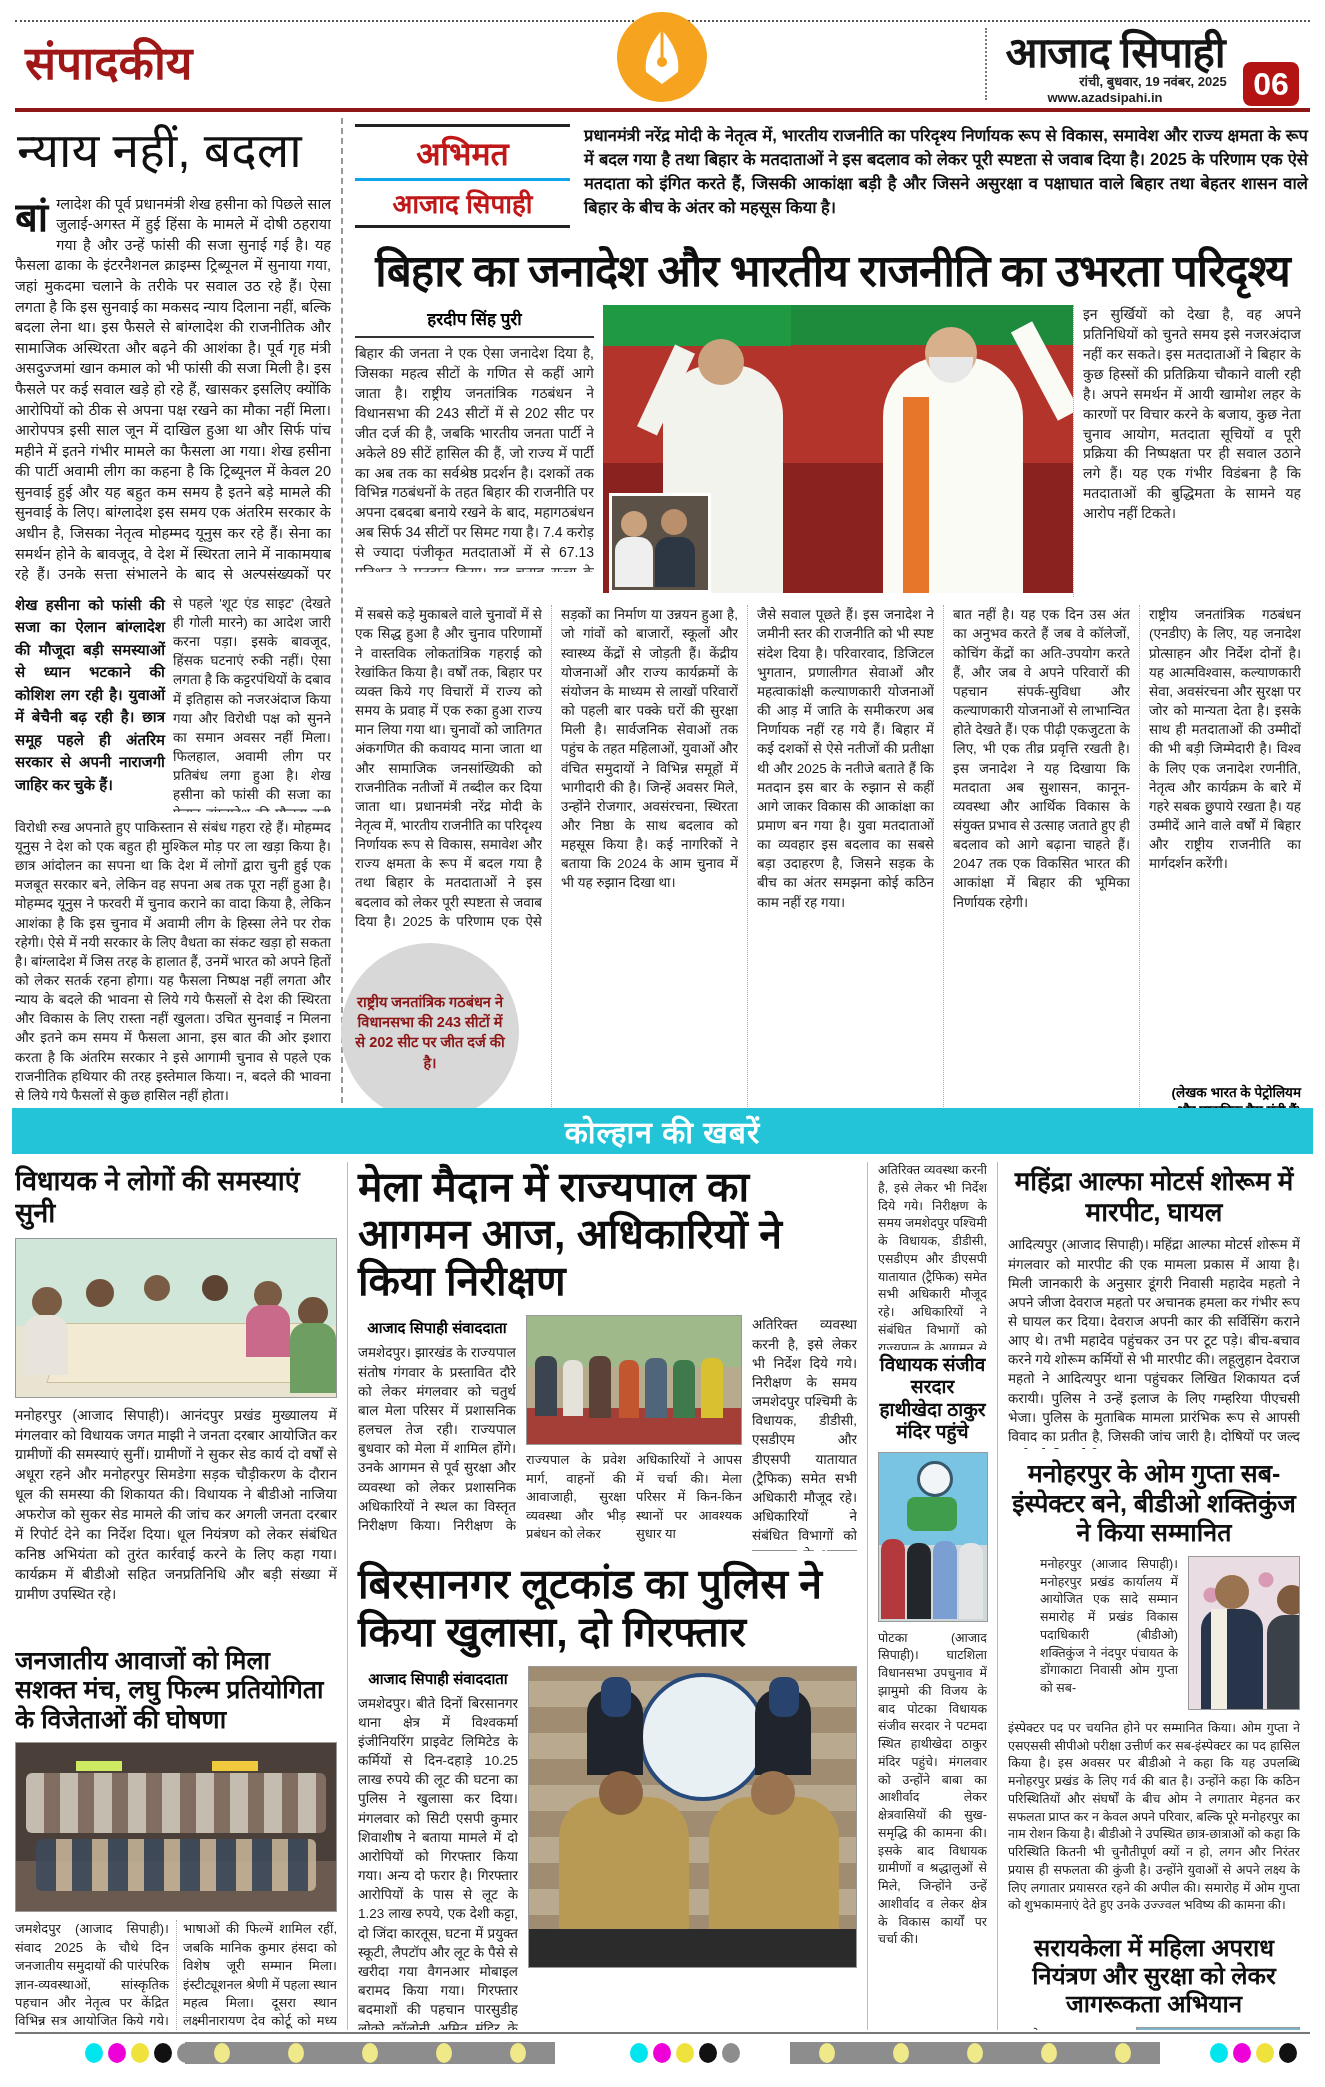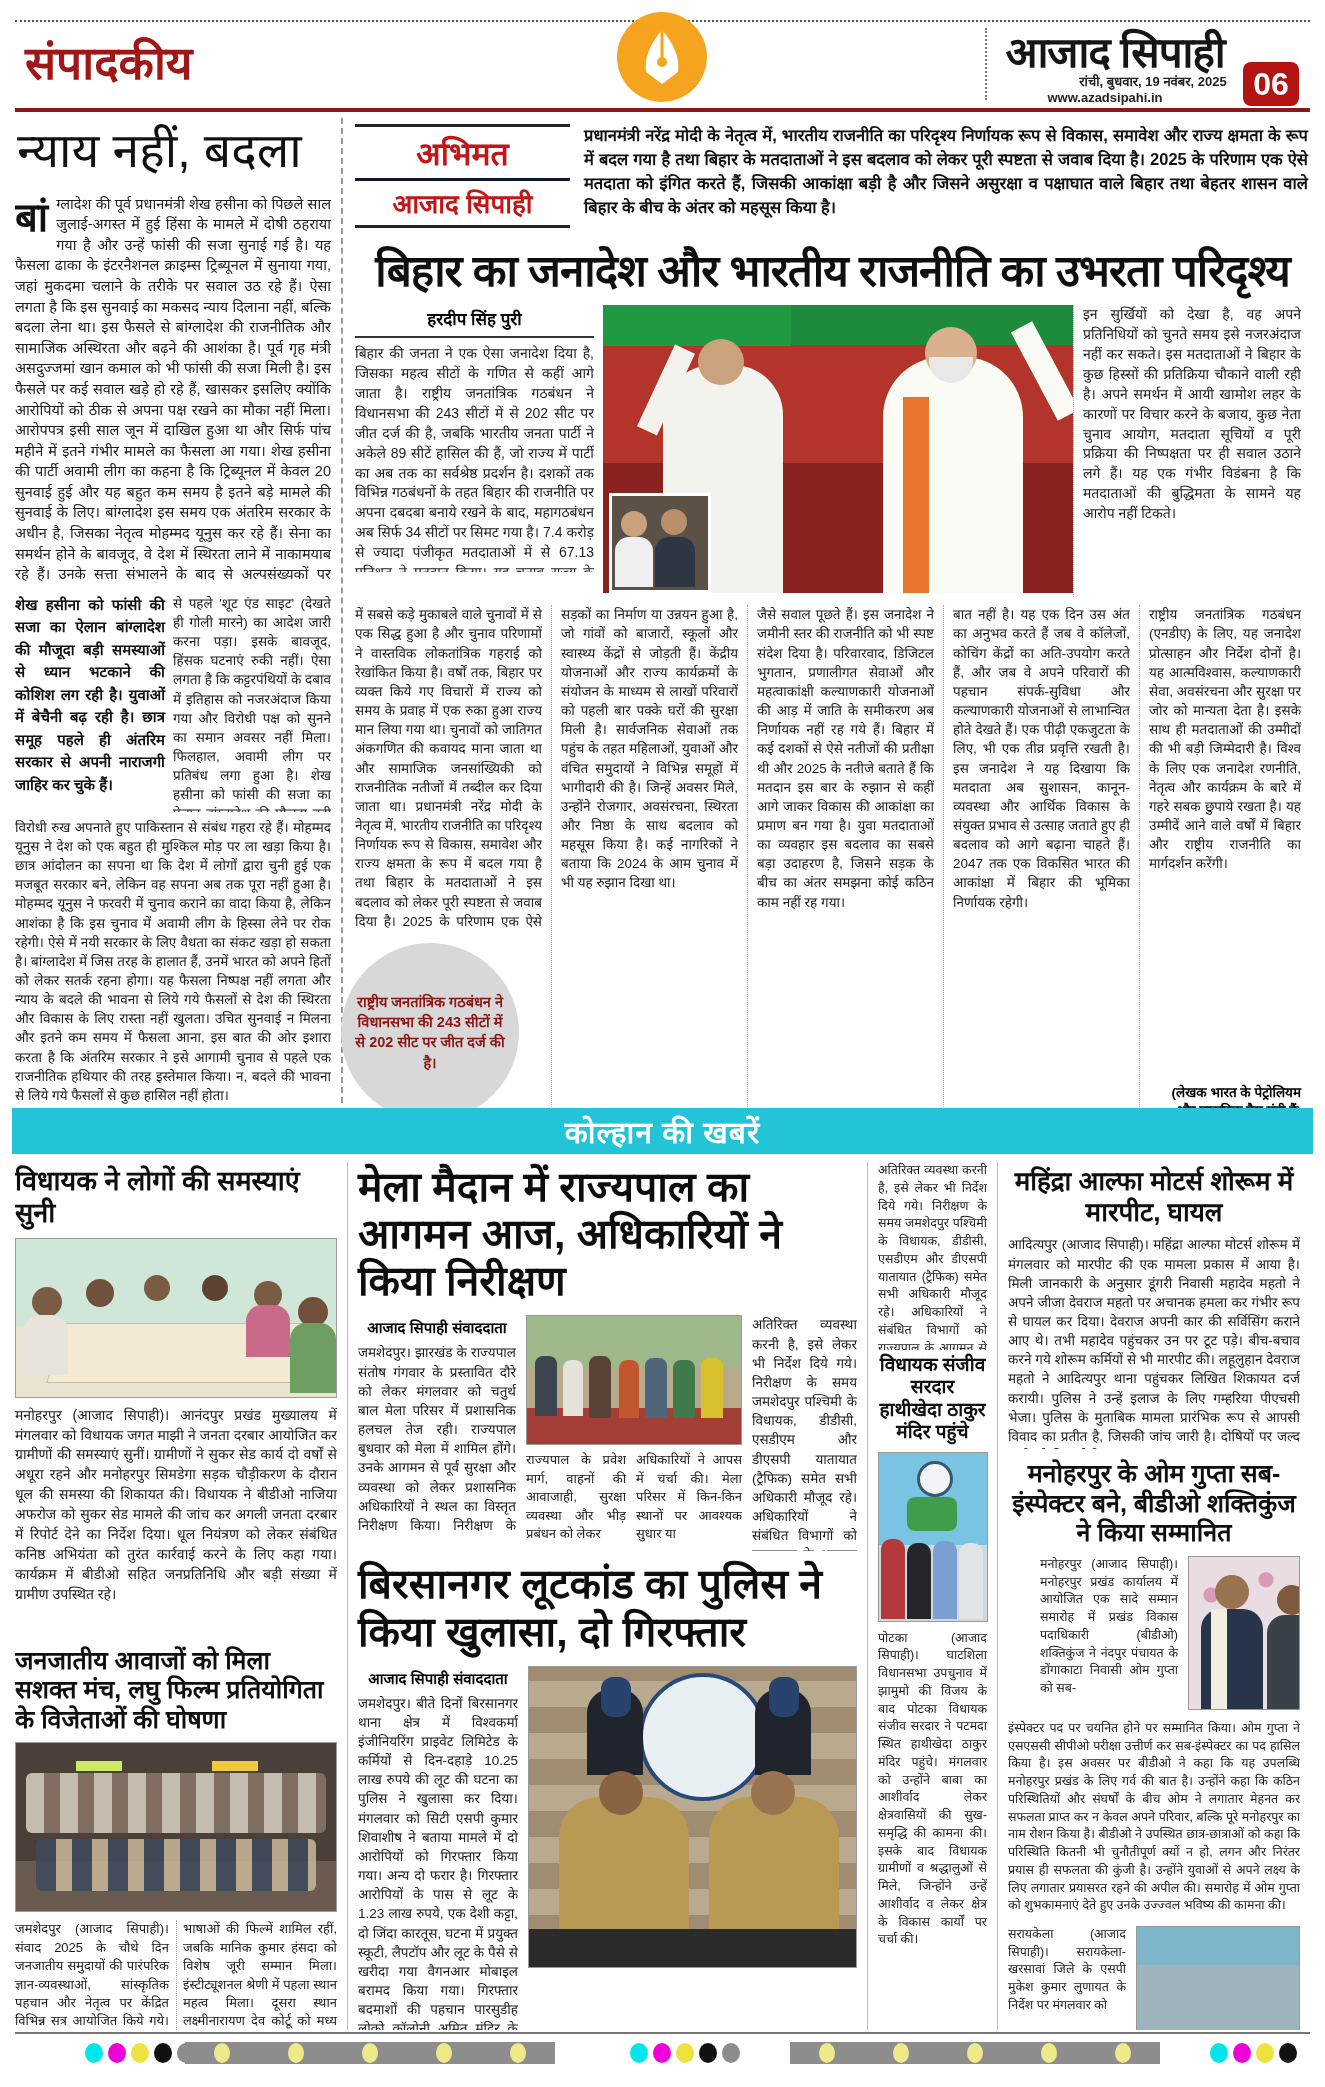--- a/index.html
+++ b/index.html
@@ -23,21 +23,21 @@
   #topgrid{position:absolute;left:15px;top:118px;width:1295px;height:985px;display:flex;}
   #ed-col{width:328px;border-right:2px dashed #999;padding-right:10px;box-sizing:border-box;}
   #ed-title{font-size:48px;font-weight:400;color:#111;margin:6px 0 16px 2px;}
   .dropcap{float:left;font-size:40px;line-height:.95;font-weight:800;margin:4px 8px 0 0;color:#111;}
   #ed-pullrow{display:flex;margin-top:8px;}
   #ed-pull{width:150px;font-size:15px;font-weight:800;color:#111;line-height:1.5;padding-right:8px;text-align:justify;}
   
   #op{flex:1;padding-left:12px;box-sizing:border-box;position:relative;}
   #op-top{display:flex;}
   #kicker{width:215px;border-top:3px solid #222;margin-top:6px;padding:4px 0;}
-  #kicker .k1{font-size:32px;font-weight:800;color:#c01818;text-align:center;border-bottom:3px solid #0f172a;padding-bottom:4px;}
+  #kicker .k1{font-size:32px;font-weight:800;color:#c01818;text-align:center;border-bottom:3px solid #0ea5e9;padding-bottom:4px;}
   #kicker .k2{font-size:26px;font-weight:800;color:#c01818;text-align:center;padding-top:4px;border-bottom:3px solid #222;padding-bottom:4px;}
   #standfirst{flex:1;padding:6px 2px 0 14px;font-size:16.5px;font-weight:700;text-align:justify;line-height:1.45;color:#111;}
   #op-headline{font-size:44px;font-weight:800;text-align:center;color:#0f0f0f;margin:14px 0 10px 0;letter-spacing:-1px;}
   #op-row1{display:flex;height:292px;}
   #op-byline{font-size:17px;font-weight:800;text-align:center;border-bottom:2px solid #333;padding:2px 0 6px 0;margin-bottom:6px;}
   .opcol{border-left:1px dotted #aaa;padding:0 9px;box-sizing:border-box;}
   .opcol:first-child{border-left:none;padding-left:0;}
   #op-row2{display:flex;height:540px;margin-top:8px;}
   #pull-circle{width:178px;height:178px;border-radius:50%;background:#d8d8d8;display:flex;align-items:center;justify-content:center;text-align:center;padding:14px;box-sizing:border-box;margin:10px 0 0 -14px;font-size:14.5px;font-weight:800;color:#8d1616;line-height:1.4;}
   #signoff{font-weight:800;text-align:right;font-size:13.5px;margin-top:8px;}
@@ -272,20 +272,21 @@
           <div class="fig" style="left:22px;top:52px;width:16px;height:100px;background:#f2eee2;"></div>
           <div class="fig" style="left:88px;top:28px;width:30px;height:30px;border-radius:50%;background:#7e5b3e;"></div>
           <div class="fig" style="left:78px;top:58px;width:52px;height:94px;background:#3a4148;border-radius:18px 18px 0 0;"></div>
           <div class="fig" style="left:138px;top:22px;width:32px;height:32px;border-radius:50%;background:#8a6342;"></div>
           <div class="fig" style="left:126px;top:54px;width:58px;height:98px;background:#2c3f8f;border-radius:18px 18px 0 0;"></div>
         </div>
       </div>
       <div class="jtext" style="height:206px;margin-top:6px;font-size:12.5px;">इंस्पेक्टर पद पर चयनित होने पर सम्मानित किया। ओम गुप्ता ने एसएससी सीपीओ परीक्षा उत्तीर्ण कर सब-इंस्पेक्टर का पद हासिल किया है। इस अवसर पर बीडीओ ने कहा कि यह उपलब्धि मनोहरपुर प्रखंड के लिए गर्व की बात है। उन्होंने कहा कि कठिन परिस्थितियों और संघर्षों के बीच ओम ने लगातार मेहनत कर सफलता प्राप्त कर न केवल अपने परिवार, बल्कि पूरे मनोहरपुर का नाम रोशन किया है। बीडीओ ने उपस्थित छात्र-छात्राओं को कहा कि परिस्थिति कितनी भी चुनौतीपूर्ण क्यों न हो, लगन और निरंतर प्रयास ही सफलता की कुंजी है। उन्होंने युवाओं से अपने लक्ष्य के लिए लगातार प्रयासरत रहने की अपील की। समारोह में ओम गुप्ता को शुभकामनाएं देते हुए उनके उज्ज्वल भविष्य की कामना की।</div>
     </div>
     <div>
+      <div class="h2 h2c" style="font-size:24px;margin-top:8px;">सरायकेला में महिला अपराध नियंत्रण और सुरक्षा को लेकर जागरूकता अभियान</div>
       <div style="display:flex;gap:10px;">
         <div class="jtext" style="width:118px;height:132px;font-size:12.5px;">सरायकेला (आजाद सिपाही)। सरायकेला-खरसावां जिले के एसपी मुकेश कुमार लुणायत के निर्देश पर मंगलवार को</div>
         <div class="photo" style="flex:1;height:128px;background:linear-gradient(180deg,#7fb5c9 0 30%,#9fb3bd 30% 100%);">
           
           
           
           
         </div>
       </div>
 

